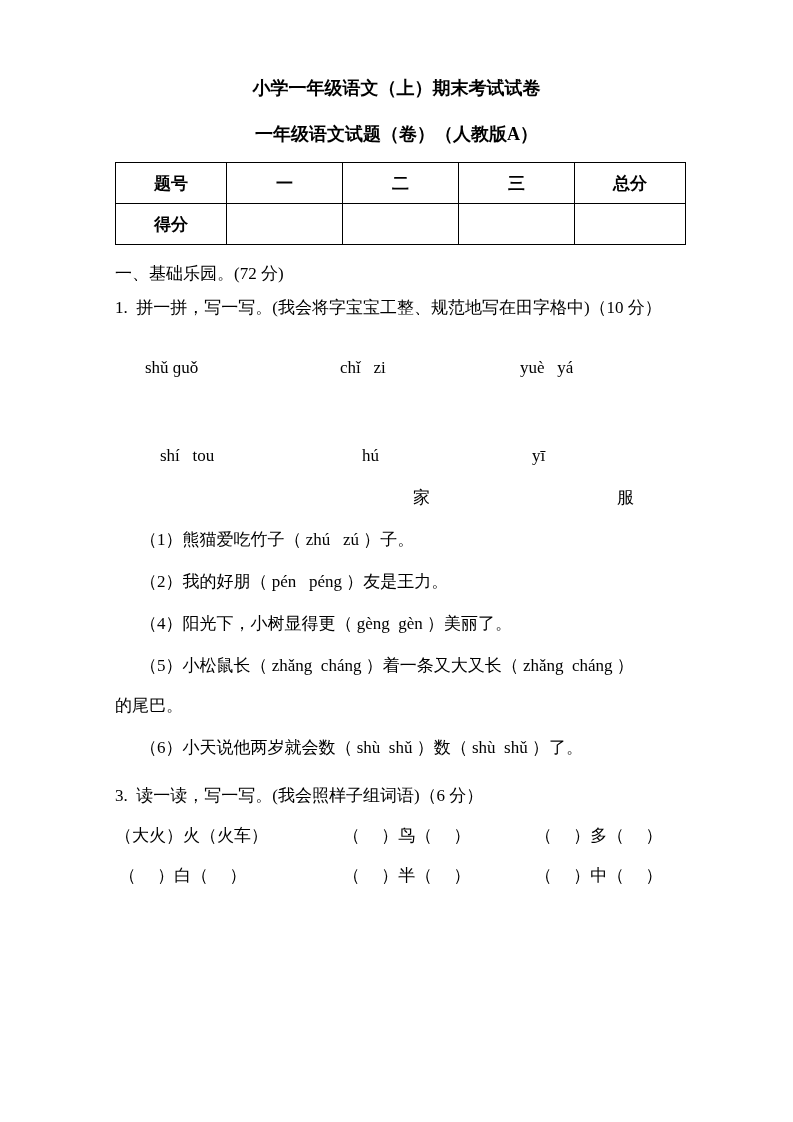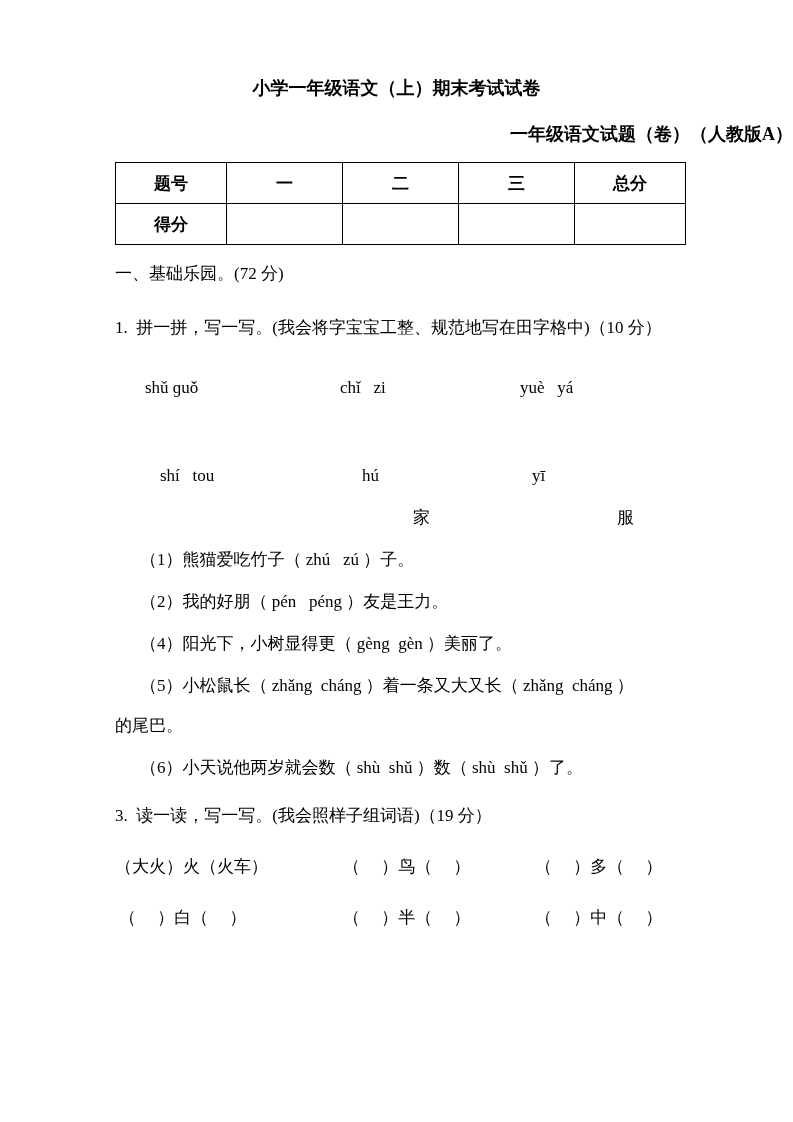--- a/index.html
+++ b/index.html
@@ -21,21 +21,21 @@
   }
   .title {
     padding-top: 76px;
     text-align: center;
     font-weight: bold;
     font-size: 18px;
     line-height: 24px;
   }
   .subtitle {
     margin-top: 22px;
-    text-align: right;
+    text-align: center;
     font-weight: bold;
     font-size: 18px;
     line-height: 24px;
   }
   table.score {
     border-collapse: collapse;
     margin: 16px 0 0 115px;
     table-layout: fixed;
     border-radius: 13px;
   }
@@ -57,21 +57,21 @@
   .content {
     padding: 0 60px 0 115px;
     font-size: 17px;
     line-height: 26px;
   }
   .heading {
     margin-top: 16px;
     white-space: pre;
   }
   .q-prompt {
-    margin-top: 28px;
+    margin-top: 8px;
     white-space: pre;
   }
   .prow {
     position: relative;
     height: 26px;
     font-size: 17px;
   }
   .prow span {
     position: absolute;
     top: 0;
@@ -97,21 +97,21 @@
   }
   .q2-cont {
     margin-top: 14px;
     margin-left: 0;
     white-space: pre;
   }
   .q3-prompt { margin-top: 22px; }
   .q3row {
     position: relative;
     height: 26px;
-    margin-top: 25px;
+    margin-top: 14px;
     font-size: 17px;
   }
   .q3row span {
     position: absolute;
     top: 0;
     white-space: pre;
   }
   .q3row .g1 { left: 0; }
   .q3row .g2 { left: 228px; }
   .q3row .g3 { left: 420px; }
@@ -168,21 +168,21 @@
     </div>
 
 
     <div class="q2-item">（1）熊猫爱吃竹子（ zhú   zú ）子。</div>
     <div class="q2-item">（2）我的好朋（ pén   péng ）友是王力。</div>
     <div class="q2-item">（4）阳光下，小树显得更（ gèng  gèn ）美丽了。</div>
     <div class="q2-item">（5）小松鼠长（ zhǎng  cháng ）着一条又大又长（ zhǎng  cháng ）</div>
     <div class="q2-item q2-cont">的尾巴。</div>
     <div class="q2-item">（6）小天说他两岁就会数（ shù  shǔ ）数（ shù  shǔ ）了。</div>
 
-    <div class="q-prompt q3-prompt">3.  读一读，写一写。(我会照样子组词语)（19 分）</div>
+    <div class="q-prompt q3-prompt">3.  读一读，写一写。(我会照样子组词语)（6 分）</div>
 
     <div class="q3row">
       <span class="g1">（大火）火（火车）</span>
       <span class="g2">（　 ）鸟（　 ）</span>
       <span class="g3">（　 ）多（　 ）</span>
     </div>
 
     <div class="q3row q3row2">
       <span class="g1">（　 ）白（　 ）</span>
       <span class="g2">（　 ）半（　 ）</span>

